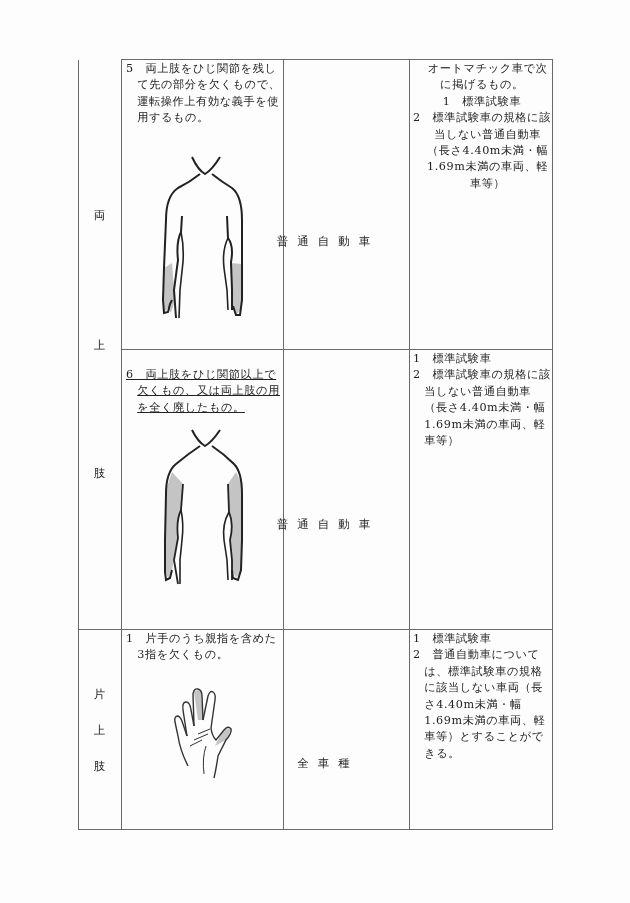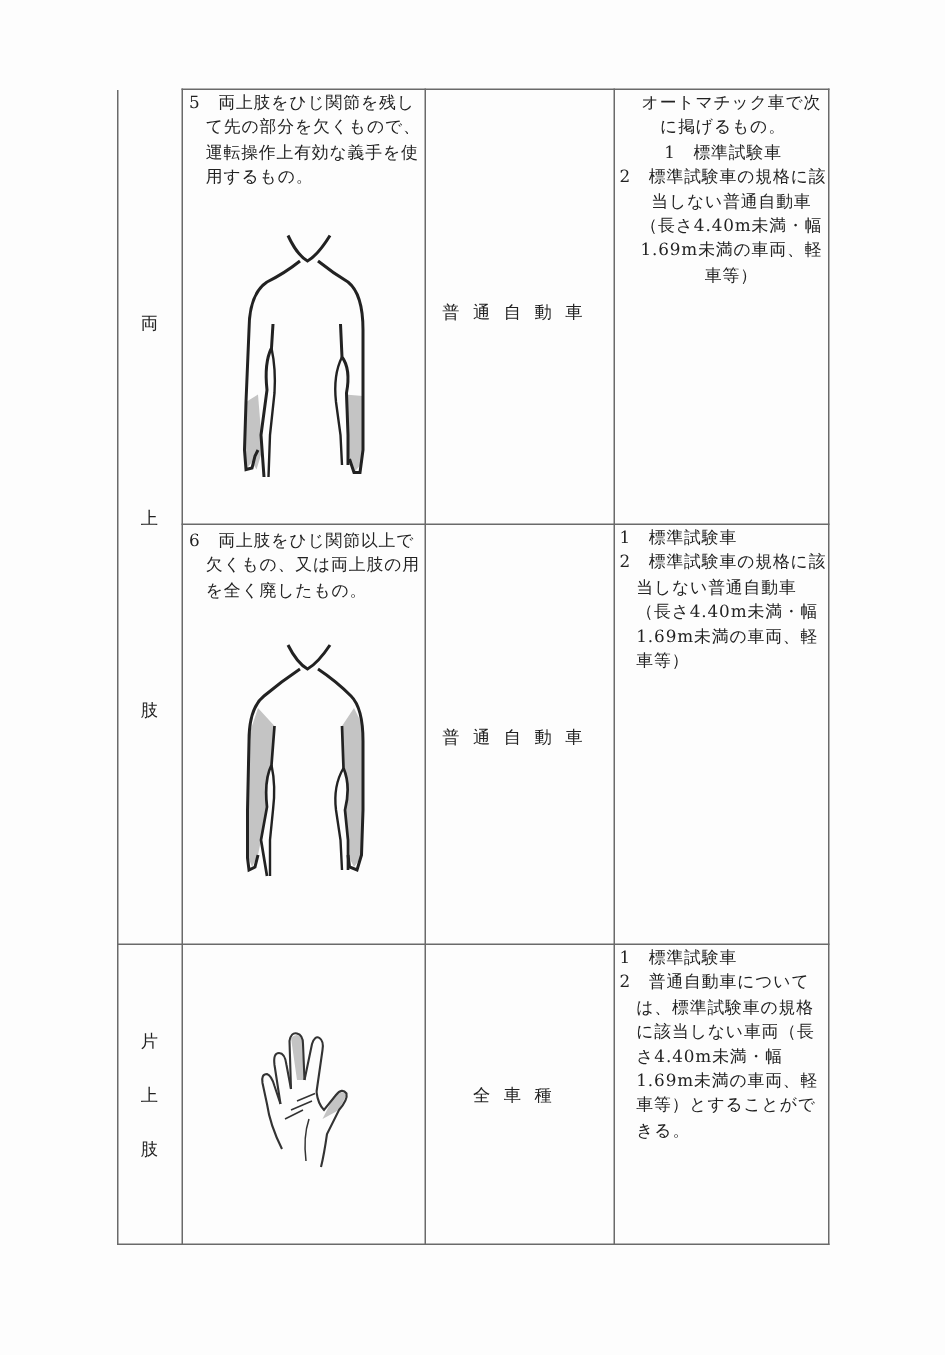--- a/index.html
+++ b/index.html
@@ -4,21 +4,21 @@
 <style>
   html, body { margin: 0; padding: 0; background: #fdfdfd; }
   body { width: 630px; height: 903px; position: relative; overflow: hidden;
          font-family: "DejaVu Serif", "Liberation Serif", serif; color: #222; }
   .page { position: absolute; left: 0; top: 0; width: 630px; height: 903px; }
   .line { position: absolute; background: #6a6a6a; }
   .cell { position: absolute; box-sizing: border-box; font-size: 11.2px; line-height: 16.4px;
           letter-spacing: 0.6px; }
   .desc { left: 126px; width: 155px; padding-top: 1px; }
   .note { left: 413px; width: 138px; padding-top: 1px; }
-  .vehicle { left: 283px; width: 126px; text-align: center; font-size: 11.5px; letter-spacing: 9px; }
+  .vehicle { left: 265px; width: 126px; text-align: center; font-size: 11.5px; letter-spacing: 9px; margin-top: 33px; }
   .catchar { position: absolute; left: 78px; width: 43px; text-align: center; font-size: 11.5px; }
   .p { margin: 0; }
   .indent { text-indent: 1em; }
   .hang { padding-left: 1em; text-indent: -1em; }
   .fig { position: absolute; }
 </style>
 </head>
 <body>
 
 <div class="page">
@@ -55,40 +55,43 @@
     <path d="M31 82 Q34 96 33 112 L30 140 L29 168" fill="none" stroke="#222" stroke-width="1.6"></path>
     <path d="M78 88 Q72 100 74 118 L77 140 L78 160" fill="none" stroke="#222" stroke-width="1.6"></path>
   </svg>
   <div class="cell vehicle" style="top:200px;">普通自動車</div>
   <div class="cell note" style="top:60px;text-align:center;">
     <p class="p indent">オートマチック車で次に掲げるもの。</p>
     <p class="p hang">1　標準試験車</p>
     <p class="p hang">2　標準試験車の規格に該当しない普通自動車（長さ4.40m未満・幅1.69m未満の車両、軽車等）</p>
   </div>
 
-  <div class="cell desc" style="top:352px;">
+  <div class="cell desc" style="top:366px;text-decoration:underline;">
     <p class="p hang">6　両上肢をひじ関節以上で欠くもの、又は両上肢の用を全く廃したもの。</p>
   </div>
   <svg class="fig" style="left:150px;top:420px;" width="110" height="180" viewBox="0 0 110 180">
     <path d="M22 52 L33 64 L31 90 Q26 100 28 118 L24 140 L22 150 L18 158 L15 150 L16 70 Z" fill="#c4c4c4"></path>
     <path d="M86 52 L92 64 L92 150 L86 158 L82 150 L80 120 Q84 104 79 92 L78 64 Z" fill="#c4c4c4"></path>
     <path d="M42 10 Q48 22 55 26 Q62 22 70 10" fill="none" stroke="#222" stroke-width="2"></path>
     <path d="M50 26 Q38 34 26 44 Q16 52 16 74 L15 120 L15 152 L16 160 L20 158 L22 150" fill="none" stroke="#222" stroke-width="2"></path>
     <path d="M62 26 Q74 34 84 44 Q92 52 92 74 L92 120 L91 150 L88 160 L83 158 L82 150" fill="none" stroke="#222" stroke-width="2"></path>
     <path d="M33 64 L31 90 Q26 100 28 118 L24 140 L28 164" fill="none" stroke="#222" stroke-width="1.8"></path>
     <path d="M78 64 L79 92 Q84 104 80 120 L82 140 L82 160" fill="none" stroke="#222" stroke-width="1.8"></path>
     <path d="M31 90 Q34 104 32 120 L30 140 L30 164" fill="none" stroke="#222" stroke-width="1.6"></path>
     <path d="M79 92 Q72 104 74 120 L77 140 L78 160" fill="none" stroke="#222" stroke-width="1.6"></path>
   </svg>
   <div class="cell vehicle" style="top:483px;">普通自動車</div>
   <div class="cell note" style="top:350px;">
     <p class="p hang">1　標準試験車</p>
     <p class="p hang">2　標準試験車の規格に該当しない普通自動車（長さ4.40m未満・幅1.69m未満の車両、軽車等）</p>
   </div>
 
+  <div class="cell desc" style="top:630px;">
+    <p class="p hang">1　片手のうち親指を含めた3指を欠くもの。</p>
+  </div>
   <svg class="fig" style="left:160px;top:680px;" width="90" height="100" viewBox="0 0 90 100">
     <path d="M34 12 Q38 8 41 12 L43 40 L38 40 Z" fill="#c4c4c4"></path>
     <path d="M55 66 L62 52 Q68 46 71 50 L66 60 Z" fill="#c4c4c4"></path>
     <path d="M28 86 Q20 70 18 56 L15 42 Q14 36 18 36 Q21 37 23 44 L27 56" fill="none" stroke="#333" stroke-width="1.4"></path>
     <path d="M27 56 L23 30 Q22 22 26 22 Q30 22 31 30 L34 46" fill="none" stroke="#333" stroke-width="1.4"></path>
     <path d="M34 46 L33 14 Q34 8 38 9 Q42 10 42 16 L43 40" fill="none" stroke="#333" stroke-width="1.4"></path>
     <path d="M43 40 L48 16 Q50 10 53 12 Q56 14 55 20 L51 48" fill="none" stroke="#333" stroke-width="1.4"></path>
     <path d="M51 48 Q52 56 56 60 L64 50 Q68 45 71 49 Q72 53 66 60 L58 76 Q56 90 54 98" fill="none" stroke="#333" stroke-width="1.4"></path>
     <path d="M38 54 L50 49 M34 60 L48 54 M30 66 L42 60" fill="none" stroke="#333" stroke-width="1"></path>
     <path d="M46 66 Q42 78 44 94" fill="none" stroke="#333" stroke-width="1"></path>

